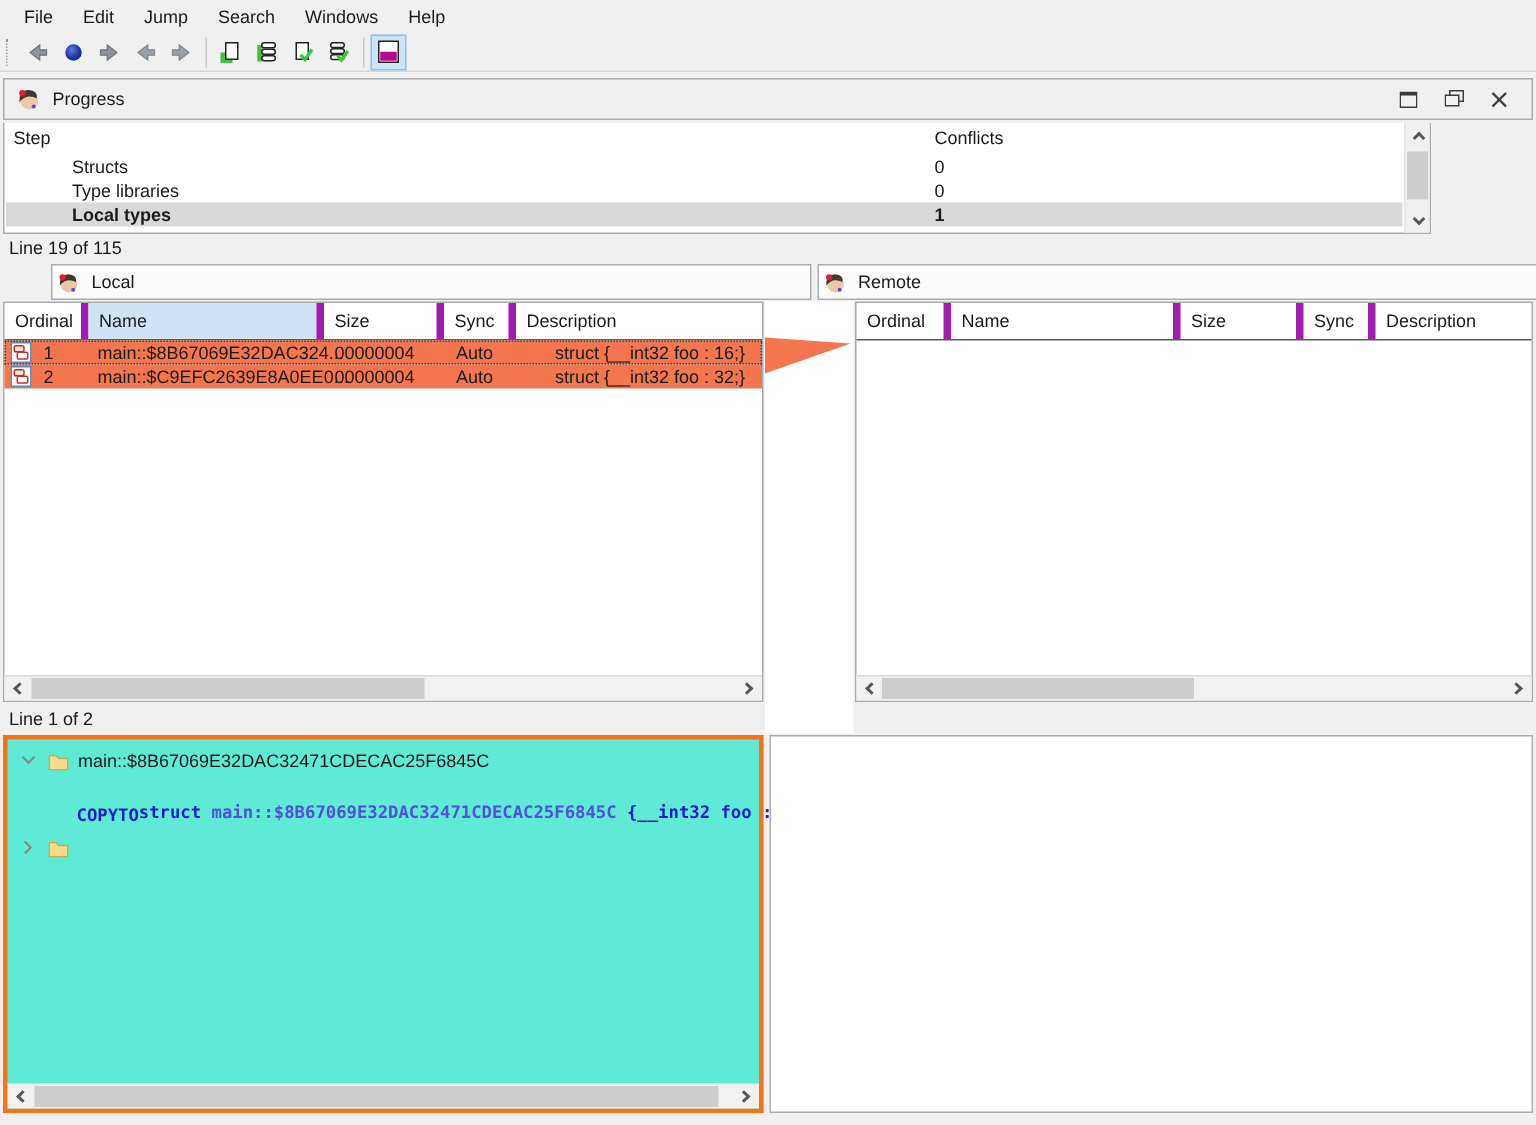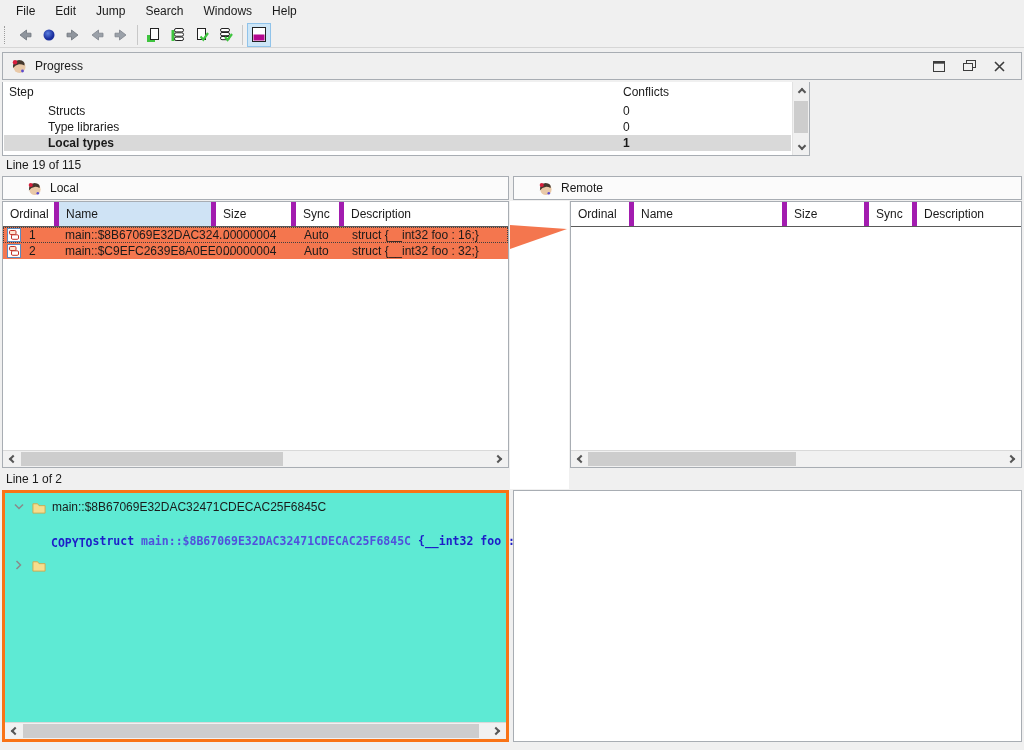--- a/index.html
+++ b/index.html
@@ -17,21 +17,21 @@
   .tbtn { width:24px; height:24px; display:flex; align-items:center; justify-content:center; }
   .tbtn.selected { background:#cde6f7; border:1px solid #90c3ea; }
   .tsep { width:1px; height:20px; background:#c8c8c8; margin:0 4px; }
 
   
   .prog-title { position:absolute; left:2px; top:52px; width:1020px; height:28px; background:#f0f0f0; border:1px solid #a8adb3; display:flex; align-items:center; padding:0 8px; }
   .prog-title .title-text { margin-left:8px; }
   .win-btns { margin-left:auto; display:flex; align-items:center; gap:14px; padding-right:6px; }
   .win-btn { width:16px; height:16px; display:flex; align-items:center; justify-content:center; }
 
-  .prog-table { position:absolute; left:2px; top:82px; width:808px; height:74px; background:#fff; border:1px solid #a8adb3; border-top:none; }
+  .prog-table { position:absolute; left:2px; top:82px; width:952px; height:74px; background:#fff; border:1px solid #a8adb3; border-top:none; }
   .prog-hdr { position:relative; height:21px; }
   .prog-hdr .h-step { position:absolute; left:6px; top:3px; }
   .prog-hdr .h-conf { position:absolute; left:620px; top:3px; }
   .prog-row { position:absolute; left:1px; right:18px; height:16px; }
   .prog-row .c-step { position:absolute; left:44px; top:1px; }
   .prog-row .c-conf { position:absolute; left:619px; top:1px; }
   .prog-row.sel { background:#d9d9d9; font-weight:bold; }
 
   
   .vscroll { position:absolute; right:0; top:0; bottom:0; width:17px; background:#f0f0f0; border-left:1px solid #e2e2e2; }
@@ -41,21 +41,21 @@
   .chev.up { transform:rotate(-135deg); margin-top:3px; }
   .chev.down { transform:rotate(45deg); margin-bottom:3px; }
   .chev.left { transform:rotate(135deg); margin-left:3px; }
   .chev.right { transform:rotate(-45deg); margin-right:3px; }
   .sb-thumb { position:absolute; background:#cdcdcd; }
 
   
   .statusline { position:absolute; left:6px; height:16px; }
 
   
-  .pane-hdr { position:absolute; height:24px; background:#fbfbfb; border:1px solid #a8adb3; display:flex; align-items:center; padding-left:24px; }
+  .pane-hdr { position:absolute; height:24px; background:#fbfbfb; border:1px solid #a8adb3; display:flex; align-items:center; padding-left:3px;margin-left:32px; }
   .pane-hdr .title-text { margin-left:8px; }
 
   .grid { position:absolute; background:#fff; border:1px solid #a8adb3; }
   .grid-hdr { display:flex; height:25px; border-bottom:1px solid #5a5a5a; align-items:stretch; }
   .gh-cell { display:flex; align-items:center; border-right:5px solid #a21caf; padding-left:7px; }
   .gh-ordinal { width:56px; }
   .gh-ordinal-r { width:63px; }
   .gh-name { width:157px; background:#cfe3f5; }
   .gh-name-r { width:153px; }
   .gh-size { width:80px; }
@@ -63,21 +63,21 @@
   .gh-sync { width:48px; }
   .gh-desc { flex:1; border-right:none; }
 
   .grow { display:flex; height:16px; align-items:center; background:#f4764e; }
   .grow.focused { outline:1px dotted #404040; outline-offset:-1px; }
   .gc-icon { width:22px; display:flex; justify-content:center; align-items:center; }
   .gc-ordinal { width:34px; padding-left:4px; }
   .gc-name { width:157px; padding-left:6px; }
   .gc-size { width:80px; padding-left:7px; }
   .gc-sync { width:48px; padding-left:8px; }
-  .gc-desc { flex:1; padding-left:8px; }
+  .gc-desc { flex:1; padding-left:8px;margin-left:18px; }
 
   
   .gutter { position:absolute; left:510px; top:201px; width:59px; height:288px; background:#fff; }
 
   
   .tree-panel { position:absolute; background:#5eead4; border:3px solid #f97316; }
   .tree-row { position:absolute; left:0; right:0; height:18px; display:flex; align-items:center; }
   .tree-chev { width:12px; display:flex; justify-content:center; margin-left:8px; }
   .tree-folder { margin-left:7px; display:flex; }
   .tree-label { margin-left:6px; }

